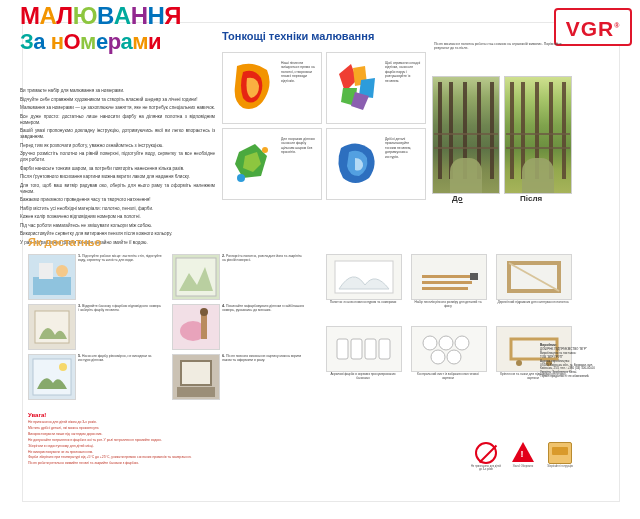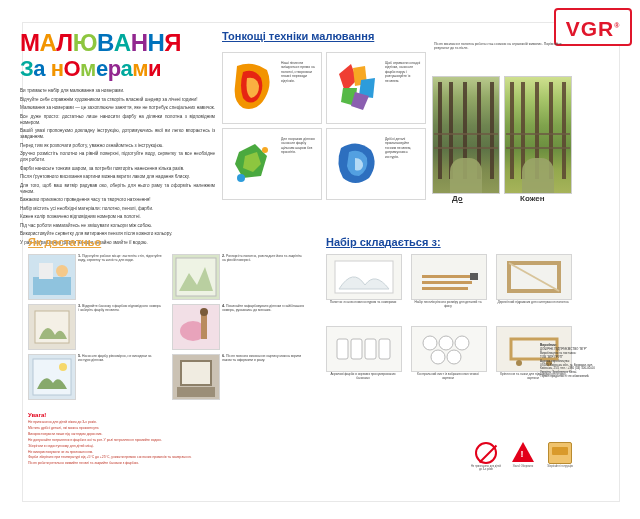--- a/index.html
+++ b/index.html
@@ -1,38 +1,38 @@
 <!DOCTYPE html>
 <html><head>
 <meta charset="utf-8">
 <style>
   html,body{margin:0;padding:0;background:#ffffff;}
   body{width:640px;height:519px;font-family:"Liberation Sans",sans-serif;-webkit-font-smoothing:none;}
   .page{position:relative;width:640px;height:519px;background:#ffffff;overflow:hidden;}
   .sheet{position:absolute;left:22px;top:22px;width:596px;height:478px;background:#ffffff;border:1px solid #e8e8e8;}
 
   
-  .logo{position:absolute;left:20px;top:31px;width:190px;height:52px;}
+  .logo{position:absolute;left:20px;top:4px;width:190px;height:52px;}
   .logo .l1{font-size:24px;font-weight:bold;letter-spacing:-0.5px;line-height:24px;}
   .logo .l2{font-size:22px;font-weight:bold;letter-spacing:-0.5px;line-height:24px;margin-top:2px;}
   .logo span{display:inline-block;}
 
   
   .vgr{position:absolute;right:8px;top:8px;width:74px;height:34px;border:2px solid #e0162b;border-radius:4px;
        display:flex;align-items:center;justify-content:center;background:#fff;}
   .vgr .txt{color:#e0162b;font-size:21px;font-weight:bold;letter-spacing:1px;line-height:21px;}
   .vgr .reg{font-size:7px;vertical-align:super;}
 
   
   .friends{position:absolute;left:20px;top:88px;width:195px;}
   .friends h4{margin:0 0 4px 0;font-size:7.5px;color:#1c4f9c;font-weight:bold;}
   .friends p{margin:0 0 2.5px 0;font-size:4.6px;line-height:6px;color:#3a3a3a;text-align:justify;}
 
   
-  .sec-title{position:absolute;font-size:11px;font-weight:bold;text-decoration:underline;}
+  .sec-title{position:absolute;font-size:11px;font-weight:bold;}
   #t-tech{left:222px;top:30px;color:#17489e;}
   #t-how{left:28px;top:236px;color:#e8a33d;}
   #t-set{left:326px;top:236px;color:#17489e;}
 
   
   .tech{position:absolute;left:222px;top:52px;width:202px;height:146px;}
   .tcell{position:absolute;width:98px;height:70px;border:1px solid #d8d8d8;background:#fff;}
   .tc1{left:0;top:0;} .tc2{left:104px;top:0;} .tc3{left:0;top:76px;} .tc4{left:104px;top:76px;}
   .tcell .sw{position:absolute;left:4px;top:5px;width:52px;height:60px;}
   .tcell .cap{position:absolute;left:58px;top:8px;width:36px;font-size:3.4px;line-height:4.4px;color:#444;}
@@ -121,21 +121,20 @@
         <p>Набір містить усі необхідні матеріали: полотно, пензлі, фарби.</p>
         <p>Кожен колір позначено відповідним номером на полотні.</p>
         <p>Під час роботи намагайтесь не змішувати кольори між собою.</p>
         <p>Використовуйте серветку для витирання пензля після кожного кольору.</p>
         <p>У разі потрапляння фарби на одяг негайно змийте її водою.</p>
       </div>
   </div>
 
   <div class="sec-title" id="t-tech">Тонкощі техніки малювання</div>
   <div class="sec-title" id="t-how">Як достатньо</div>
-  <div class="sec-title" id="t-set">Набір складається з:</div>
 
   <div class="tech">
     <div class="tcell tc1">
       <div class="sw">
         <svg width="52" height="60" viewBox="0 0 52 60">
             <path d="M10 8 Q26 2 40 12 Q46 26 38 40 Q30 54 16 50 Q6 44 8 28 Z" fill="#f29400"></path>
             <path d="M16 14 Q28 10 34 20 Q38 32 30 42 Q22 48 16 40 Q12 28 16 14 Z" fill="#e2001a" opacity=".75"></path>
             <path d="M20 20 Q30 18 32 28 Q32 38 24 40 Q18 36 20 20 Z" fill="#ffd34d" opacity=".8"></path>
           </svg>
       </div>
@@ -196,21 +195,21 @@
           <div class="trunk" style="left:24%"></div>
         <div class="trunk" style="left:46%"></div>
           <div class="trunk" style="left:66%"></div>
         <div class="trunk" style="left:86%"></div>
         <div class="rail" style="top:48%"></div>
           <div class="rail" style="top:60%"></div>
         <div class="path"></div>
       </div>
     </div>
     <div class="lbl b">До</div>
-    <div class="lbl a">Кожен</div>
+    <div class="lbl a">Після</div>
   </div>
 
   <div class="how" id="how-grid">
       <div class="hrow" style="left: 0px; top: 0px;">
         <div class="hthumb"><svg width="46" height="44">
             <rect width="46" height="44" fill="#cfe3ef"></rect>
             <rect x="4" y="22" width="38" height="18" fill="#8fc3de"></rect>
             <rect x="10" y="8" width="14" height="16" fill="#eee"></rect>
             <circle cx="33" cy="16" r="6" fill="#f5c98a"></circle>
           </svg></div>

